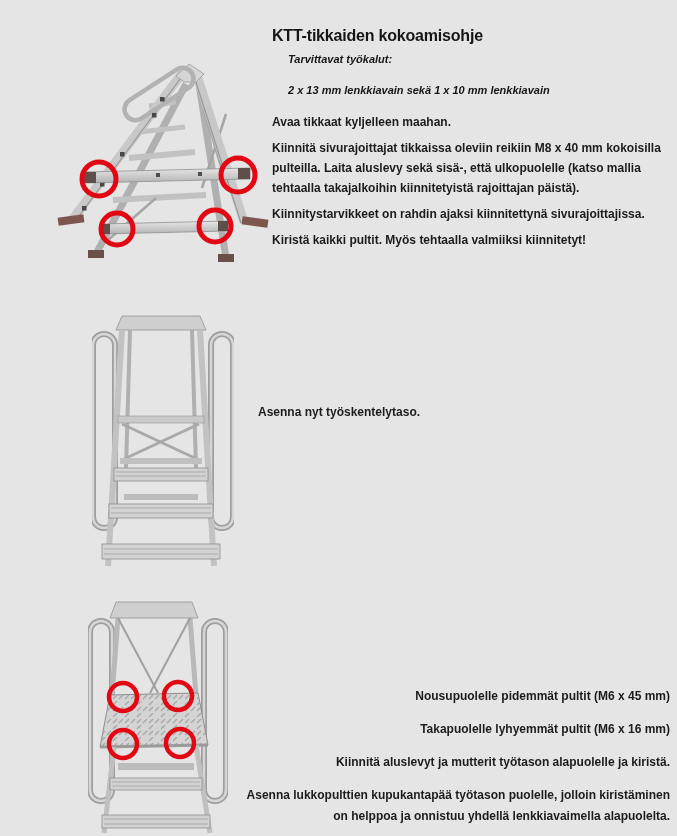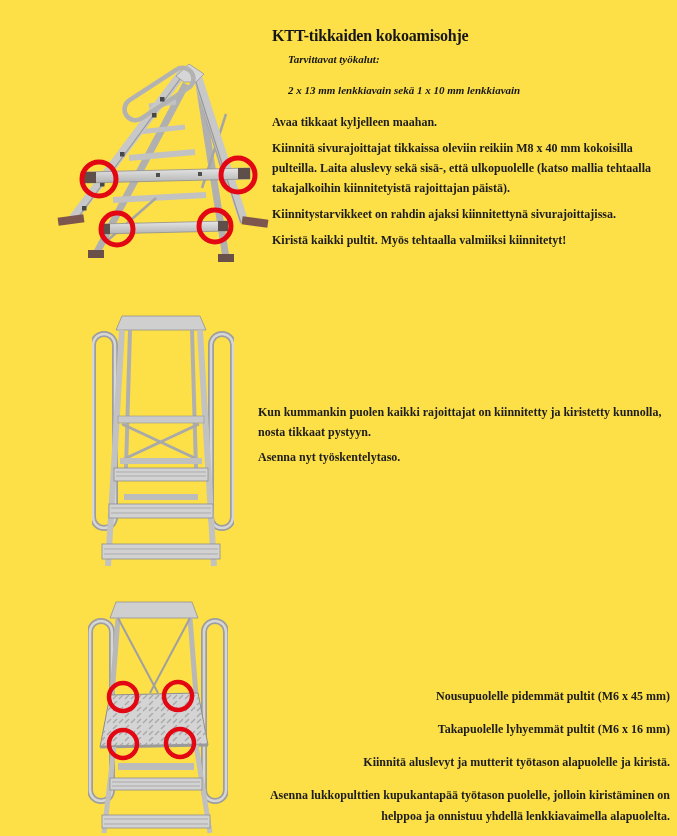--- a/index.html
+++ b/index.html
@@ -1,18 +1,18 @@
 <!DOCTYPE html>
 <html><head>
 <meta charset="utf-8">
 <style>
   html,body{margin:0;padding:0;background:#fff;}
   .page{
-    position:relative;width:677px;height:836px;background:#fde047;
-    font-family:Liberation Serif, serif;color:#161616;overflow:hidden;
+    position:relative;width:677px;height:836px;background:#e5e5e5;
+    font-family:Liberation Sans, sans-serif;color:#161616;overflow:hidden;
   }
   .abs{position:absolute;}
   
   .doc-title{font-size:16px;font-weight:bold;margin:0;line-height:20px;letter-spacing:-0.2px;}
   .tools{font-size:11px;font-weight:bold;font-style:italic;line-height:15px;margin:16px;}
   .tools-gap{margin-top:6px;}
   
   .col p{margin:0 0 6px 0;font-size:12px;line-height:20px;font-weight:bold;color:#1c1c1c;}
   .col{font-stretch:normal;}
   #col2 p{margin:0 0 5px 0;}
@@ -160,21 +160,20 @@
         <g>
           <rect x="10" y="236" width="118" height="15" fill="#d2d2d2" stroke="#8e8e8e" stroke-width="0.8"></rect>
           <line x1="12" y1="241" x2="126" y2="241" stroke="#ababab" stroke-width="1"></line>
           <line x1="12" y1="246" x2="126" y2="246" stroke="#ababab" stroke-width="1"></line>
         </g>
       </g>
     </svg>
   </figure>
 
   <div id="col2" class="abs col" style="left:258px;top:402px;width:420px;">
-    <p>Kun kummankin puolen kaikki rajoittajat on kiinnitetty ja kiristetty kunnolla, nosta tikkaat pystyyn.</p>
     <p>Asenna nyt työskentelytaso.</p>
   </div>
 
   <figure class="abs" style="left:88px;top:593px;">
     <svg width="140" height="243" viewBox="0 0 140 243" role="img" aria-label="Step ladder with diamond-plate work platform installed, four platform bolt locations circled in red">
       <defs>
         <pattern id="plate" width="12" height="12" patternUnits="userSpaceOnUse">
           <path d="M1,4 L5,0 M7,10 L11,6 M1,10 L5,6" stroke="#a8a8a8" stroke-width="1.4" fill="none"></path>
         </pattern>
       </defs>

